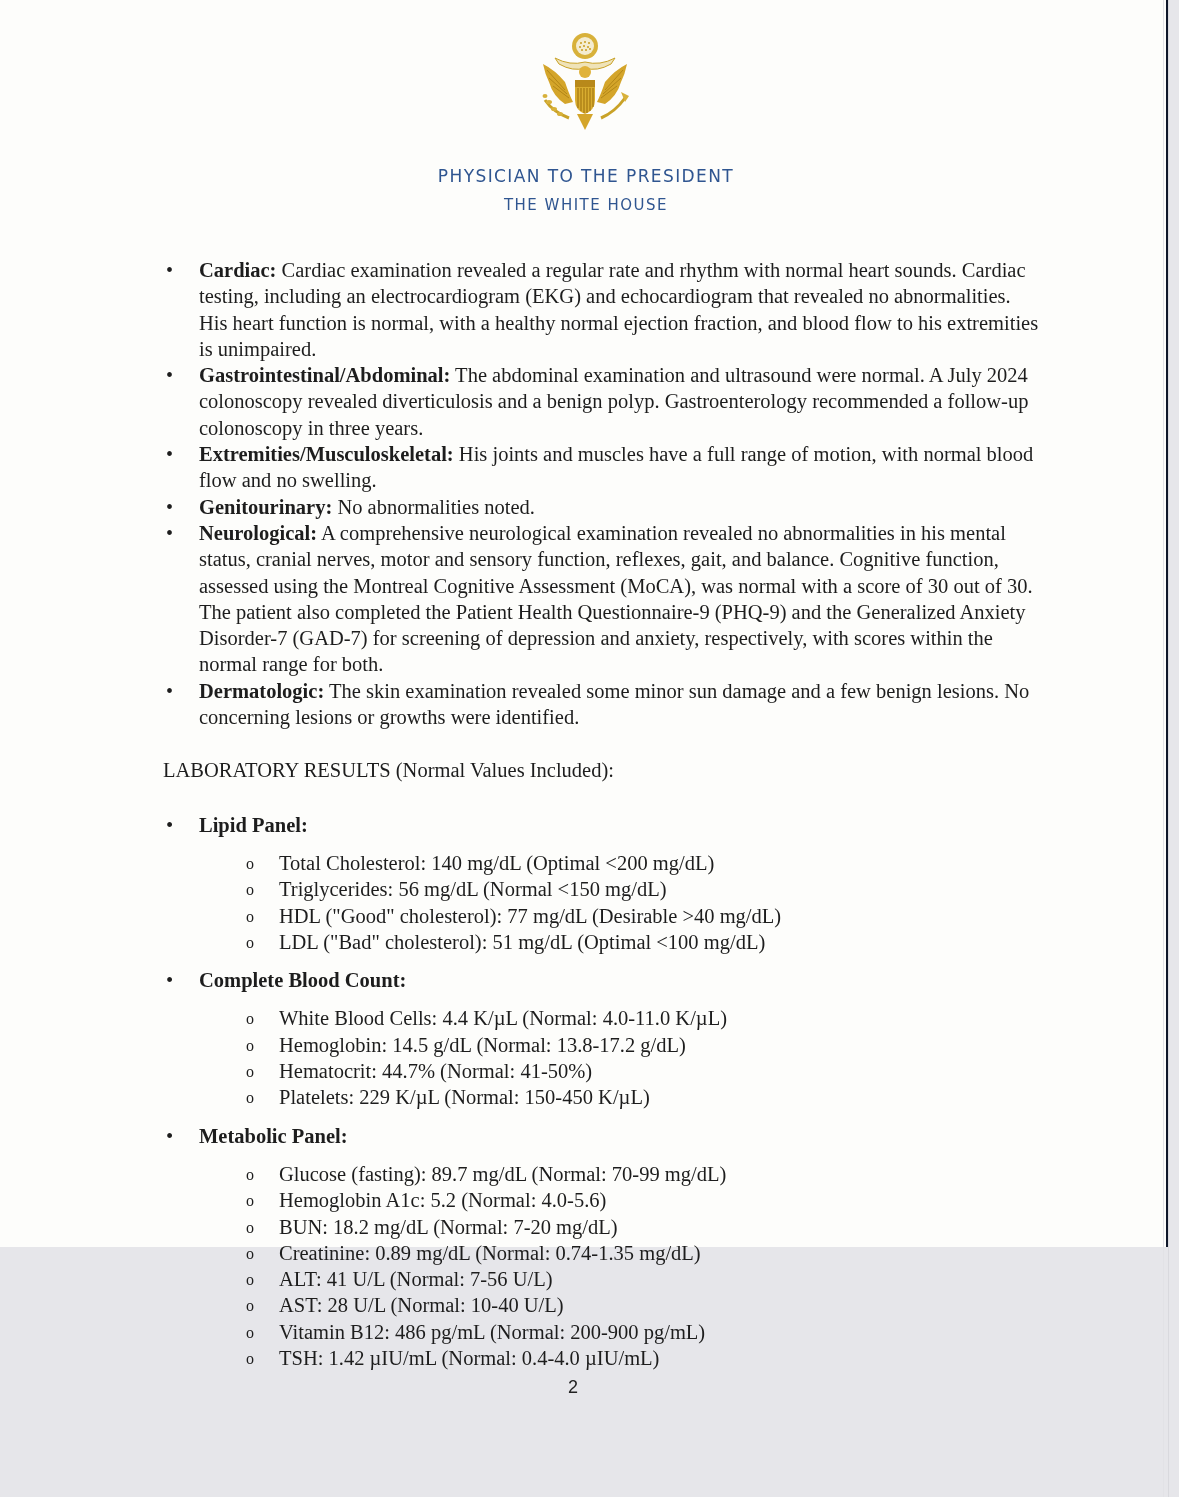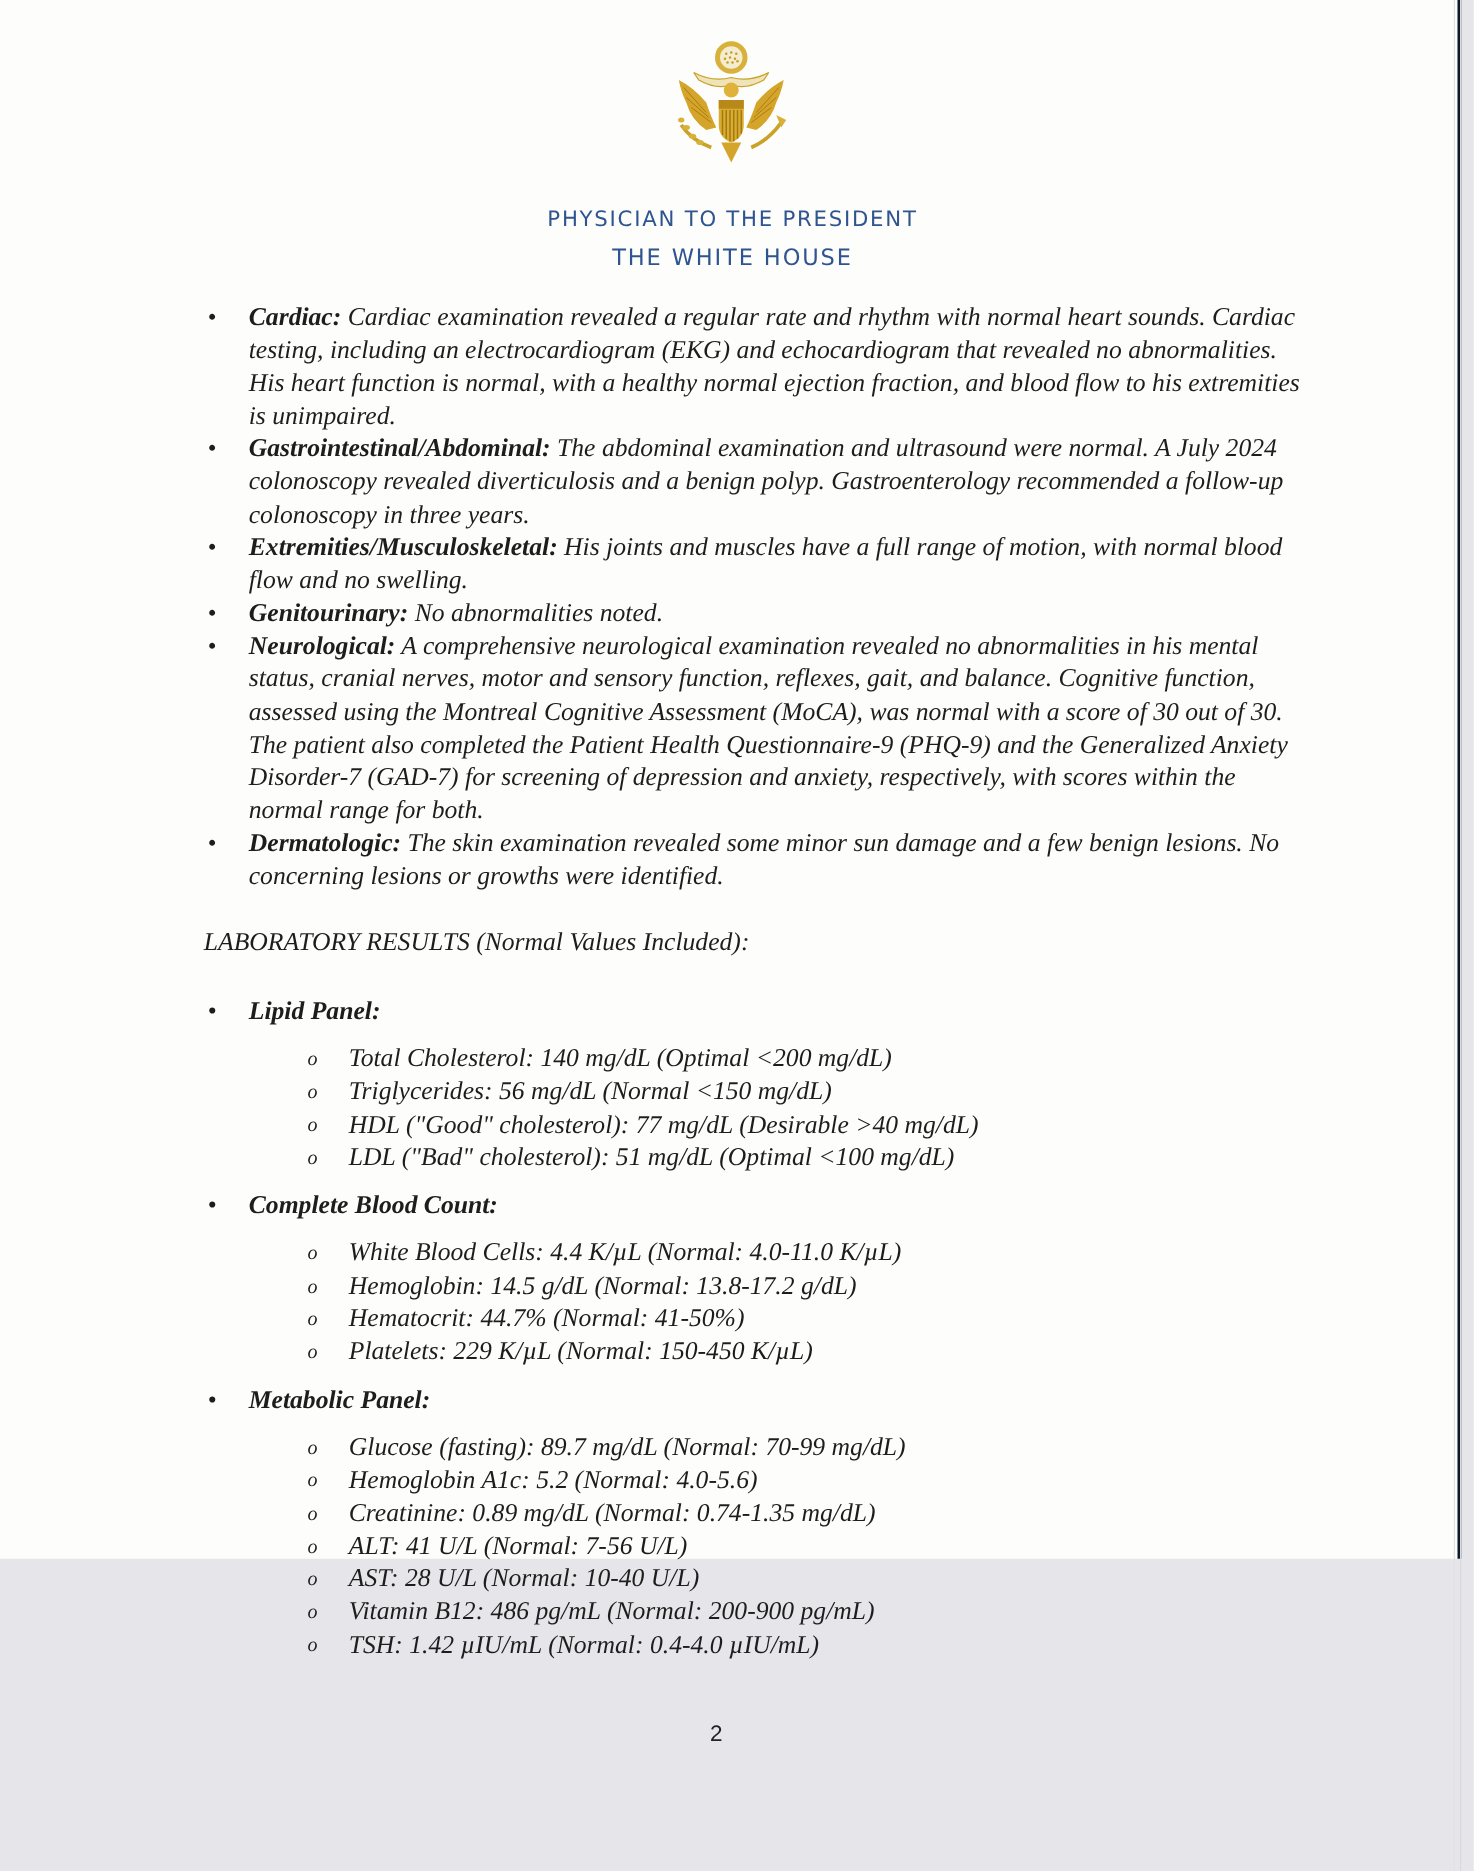--- a/index.html
+++ b/index.html
@@ -19,28 +19,27 @@
     .seal {
       position: absolute; left: 535px; top: 30px; width: 100px; height: 105px;
     }
     .hdr1 {
       position: absolute; left: 0; width: 1172px; top: 166px; text-align: center;
       font-family: "DejaVu Sans", sans-serif; font-size: 17px; letter-spacing: 1.4px;
       color: #2f5590; font-weight: 500;
     }
     .hdr2 {
       position: absolute; left: 0; width: 1172px; top: 196px; text-align: center;
-      font-family: "DejaVu Sans", sans-serif; font-size: 18px; letter-spacing: 1.5px;
+      font-family: "DejaVu Sans", sans-serif; font-size: 15px; letter-spacing: 1.5px;
       color: #2f5590;
     }
     .body-text {
-      position: absolute; left: 163px; top: 241px; width: 880px;
+      position: absolute; left: 163px; top: 257px; width: 880px;
       font-family: "Liberation Serif", serif; font-size: 20.5px; line-height: 26.3px;
       color: #1d1d1d;
-      font-style: italic;
     }
     ul.exam { list-style: none; margin: 0; padding: 0; }
     ul.exam li { position: relative; padding-left: 36px; }
     ul.exam li::before {
       content: "•"; position: absolute; left: 3px; top: 0; font-size: 20px;
     }
     b { font-weight: bold; }
     .lab-heading { margin-top: 27px; }
     ul.labs { list-style: none; margin: 28px 0 0 0; padding: 0; }
     ul.labs > li { position: relative; padding-left: 36px; }
@@ -148,20 +147,21 @@
           <li>Hemoglobin: 14.5 g/dL (Normal: 13.8-17.2 g/dL)</li>
           <li>Hematocrit: 44.7% (Normal: 41-50%)</li>
           <li>Platelets: 229 K/µL (Normal: 150-450 K/µL)</li>
         </ul>
       </li>
       <li>
         <b>Metabolic Panel:</b>
         <ul class="sub">
           <li>Glucose (fasting): 89.7 mg/dL (Normal: 70-99 mg/dL)</li>
           <li>Hemoglobin A1c: 5.2 (Normal: 4.0-5.6)</li>
+          <li>BUN: 18.2 mg/dL (Normal: 7-20 mg/dL)</li>
           <li>Creatinine: 0.89 mg/dL (Normal: 0.74-1.35 mg/dL)</li>
           <li>ALT: 41 U/L (Normal: 7-56 U/L)</li>
           <li>AST: 28 U/L (Normal: 10-40 U/L)</li>
           <li>Vitamin B12: 486 pg/mL (Normal: 200-900 pg/mL)</li>
           <li>TSH: 1.42 µIU/mL (Normal: 0.4-4.0 µIU/mL)</li>
         </ul>
       </li>
     </ul>
   </div>
 

